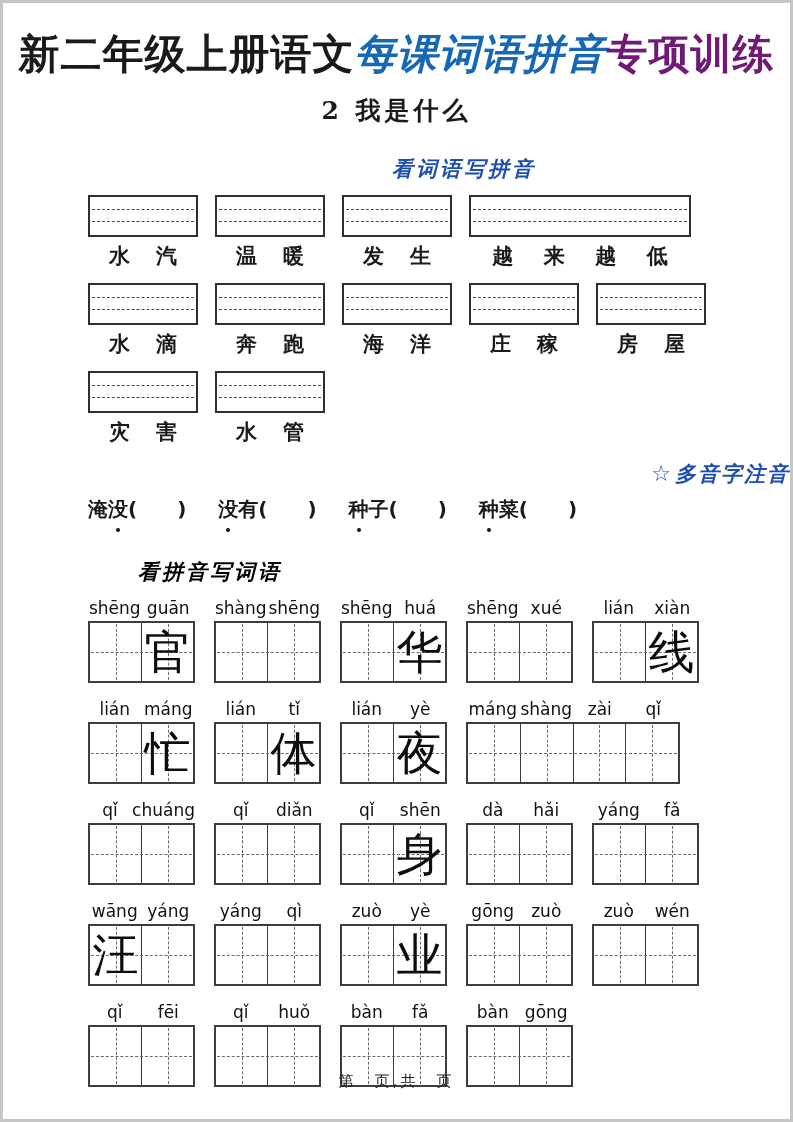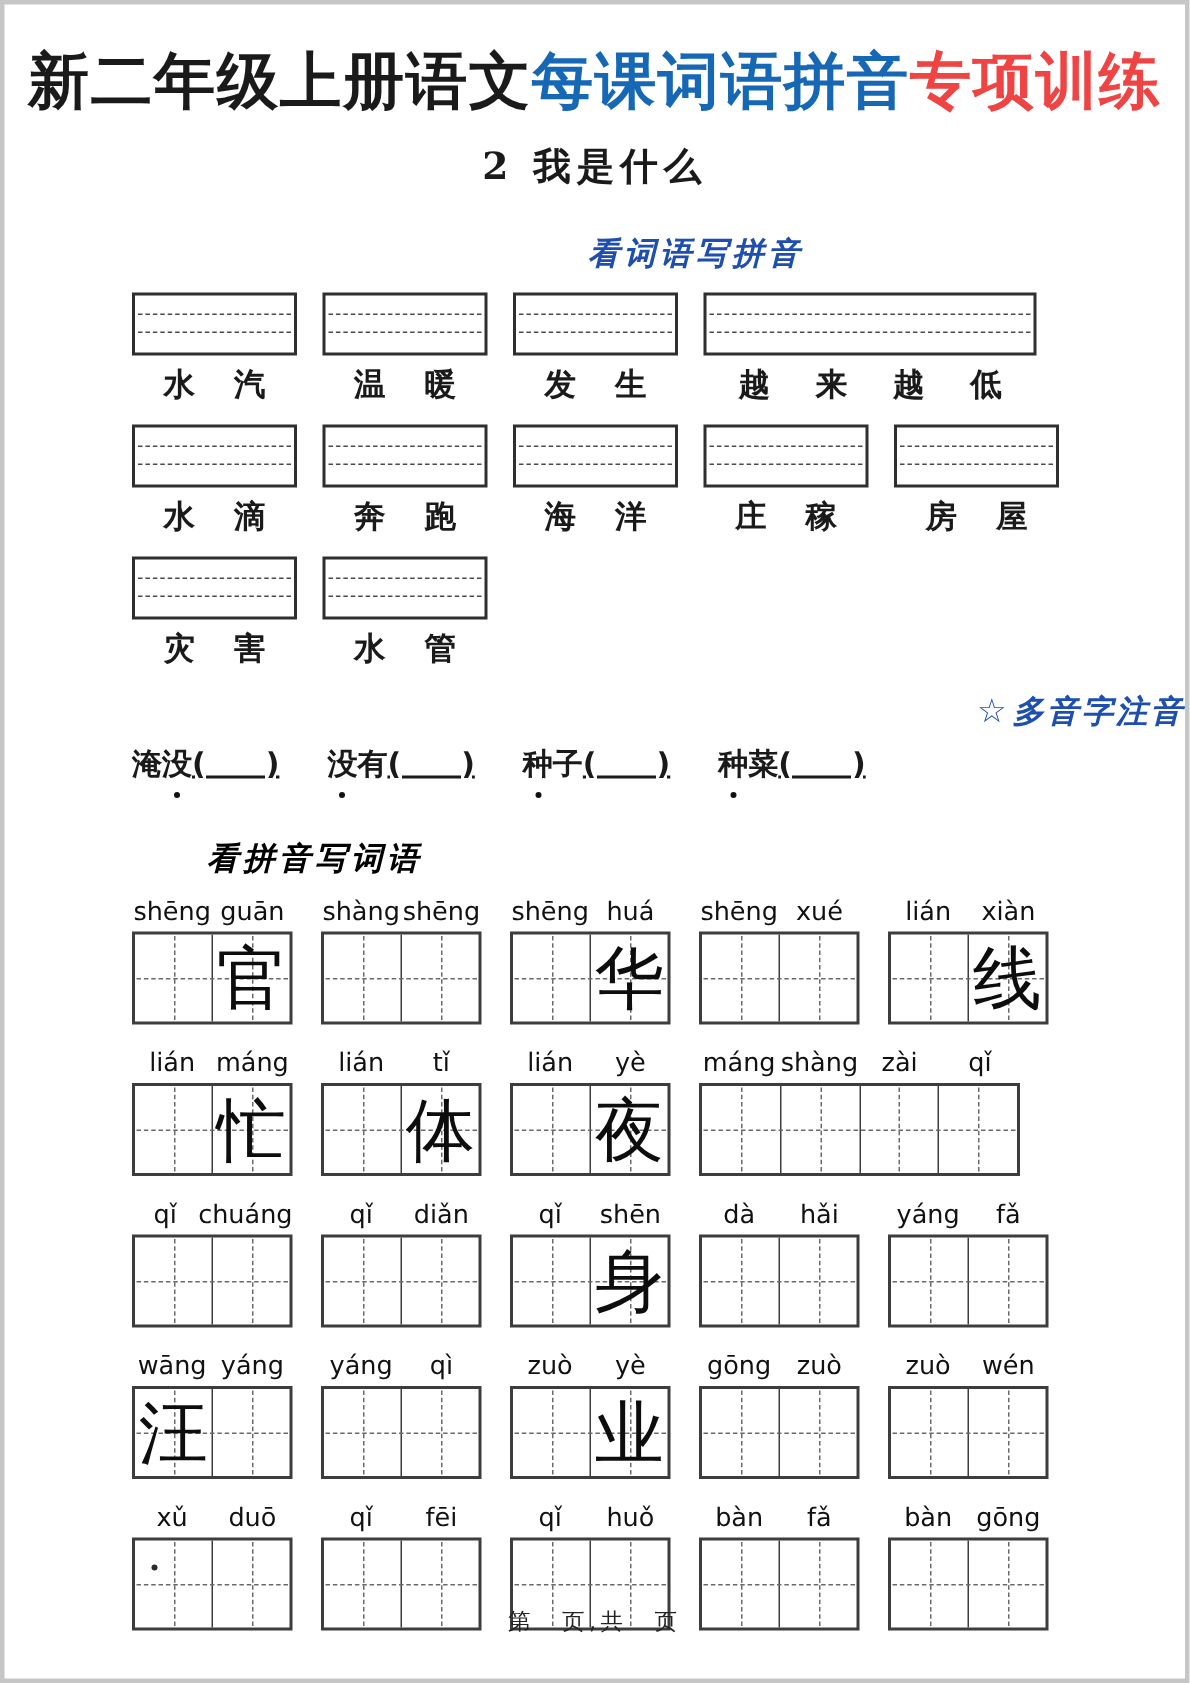--- a/index.html
+++ b/index.html
@@ -4,21 +4,21 @@
 <style>
   html,body{margin:0;padding:0;background:#e8e8e8;}
   .page{
     width:793px;height:1122px;box-sizing:border-box;position:relative;
     background:#ffffff;border:3px solid #c6c6c6;overflow:hidden;
     font-family:"DejaVu Sans",sans-serif;color:#1a1a1a;
   }
   
   .title{margin-top:24px;text-align:center;font-size:41px;font-weight:bold;
          font-family:"DejaVu Serif",serif;letter-spacing:1px;white-space:nowrap;}
-  .title .t-blue{color:#1668b5;}
+  .title .t-blue{color:#1668b5;font-style:italic;}
   .title .t-red{color:#e8221c;}
   .subtitle{margin-top:12px;text-align:center;font-size:25px;font-weight:bold;
             font-family:"DejaVu Serif",serif;letter-spacing:4px;}
   
   .sec-header{color:#1e4fae;font-size:21px;font-weight:bold;font-style:italic;
               margin:28px 0 12px 135px;letter-spacing:3px;}
   .sec-header.poly{margin:14px 0 8px 85px;letter-spacing:2px;}
   .sec-header .star{font-style:normal;font-size:22px;margin-right:2px;}
   
   .s1-rows{margin-left:85px;}
@@ -27,21 +27,21 @@
   .fourline{width:110px;height:42px;border:2px solid #2f2f2f;position:relative;
             background:#fff;box-sizing:border-box;}
   .fourline.wide{width:222px;}
   .fourline .dash{position:absolute;left:2px;right:2px;border-top:1.5px dashed #4a4a4a;}
   .fourline .d1{top:32%;} .fourline .d2{top:64%;}
   .word-row{display:flex;justify-content:space-around;padding:0 8px;margin-top:5px;
             font-size:21px;font-weight:bold;font-family:"DejaVu Serif",serif;}
   
   .poly-line{margin:4px 0 0 85px;display:flex;gap:32px;font-size:20px;
              font-weight:bold;height:34px;}
-  .poly-item{white-space:nowrap;text-decoration:underline;}
+  .poly-item{white-space:nowrap;}
   .pchar{position:relative;display:inline-block;}
   .pchar.dotted::after{content:"";position:absolute;left:50%;bottom:-9px;
         transform:translateX(-50%);width:4px;height:4px;border-radius:50%;background:#111;}
   
   .s3-rows{margin-left:85px;margin-top:6px;}
   .s3-row{display:flex;gap:19px;margin-bottom:16px;align-items:flex-end;}
   .s3-cell{display:flex;flex-direction:column;}
   .pinyin-row{display:flex;margin-bottom:3px;font-size:17px;color:#111;}
   .pinyin-row span{flex:1;text-align:center;white-space:nowrap;}
   .tgrid{height:62px;border:2px solid #3d3d3d;display:flex;position:relative;
@@ -59,21 +59,21 @@
   
   .footer{position:absolute;bottom:28px;left:0;width:100%;text-align:center;
           font-size:15px;letter-spacing:3px;color:#222;}
 </style>
 </head>
 <body>
 
 <div class="page">
 
   <div class="title">
-    <span>新二年级上册语文</span><span class="t-blue" style="color: rgb(22, 104, 181);">每课词语拼音</span><span class="t-red" style="color: #ef4444;">专项训练</span>
+    <span>新二年级上册语文</span><span class="t-blue" style="color: rgb(22, 104, 181);">每课词语拼音</span><span class="t-red" style="color: #701a75;">专项训练</span>
   </div>
 
   <div class="subtitle">2  我是什么</div>
 
   <div class="sec-header" style="color: rgb(30, 79, 174); text-align: center;">看词语写拼音</div>
 
   <div class="s1-rows">
       <div class="s1-row">
         <div class="s1-item">
           <div class="fourline">
@@ -424,32 +424,20 @@
           </div>
           <div class="tgrid" style="width: 107px;">
             <div class="tcell"></div>
             <div class="tcell"></div>
           </div>
         </div>
       </div>
       <div class="s3-row">
         <div class="s3-cell">
           <div class="pinyin-row" style="width: 107px;">
-            <span>xǔ</span>
-            <span>duō</span>
-          </div>
-          <div class="tgrid" style="width: 107px;">
-            <div class="tcell">
-              <span class="tmark"></span>
-            </div>
-            <div class="tcell"></div>
-          </div>
-        </div>
-        <div class="s3-cell">
-          <div class="pinyin-row" style="width: 107px;">
             <span>qǐ</span>
             <span>fēi</span>
           </div>
           <div class="tgrid" style="width: 107px;">
             <div class="tcell"></div>
             <div class="tcell"></div>
           </div>
         </div>
         <div class="s3-cell">
           <div class="pinyin-row" style="width: 107px;">

